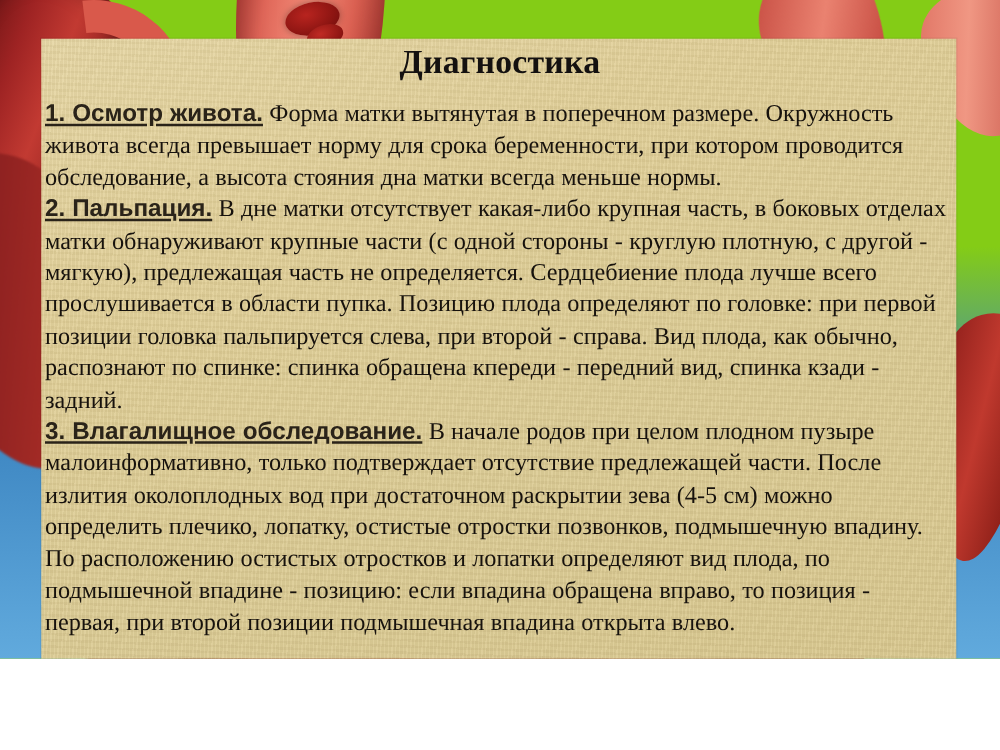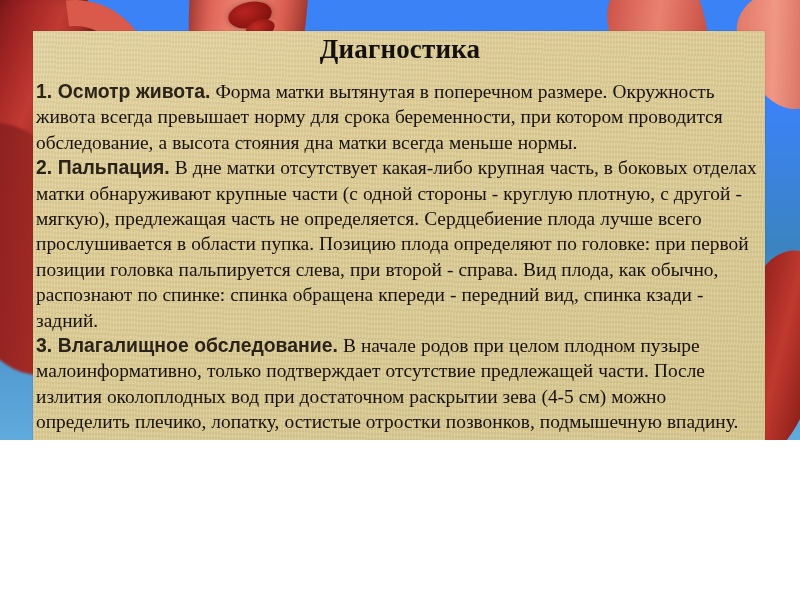--- a/index.html
+++ b/index.html
@@ -11,23 +11,23 @@
     width: 800px;
     height: 600px;
     overflow: hidden;
     font-family: "Liberation Serif", "DejaVu Serif", serif;
   }
 
   
   .slide {
     position: relative;
     width: 800px;
-    height: 440px;
-    overflow: hidden;
-    background: #3b82f6;
+    height: 527px;
+    overflow: hidden;
+    background: #84cc16;
   }
 
   
   .bg {
     position: absolute;
     inset: 0;
     overflow: hidden;
   }
   .bg-base {
     position: absolute;
@@ -226,20 +226,21 @@
     word-spacing: .2px;
   }
   .body-text p {
     margin: 0;
   }
   .lead {
     font-family: "Liberation Sans", "DejaVu Sans", sans-serif;
     font-weight: bold;
     font-size: 19.4px;
     color: #2a2319;
+    text-decoration: underline;
     text-underline-offset: 2px;
     text-decoration-thickness: 2px;
   }
 </style>
 </head>
 <body>
 
 <div class="slide">
 
   <div class="bg">

